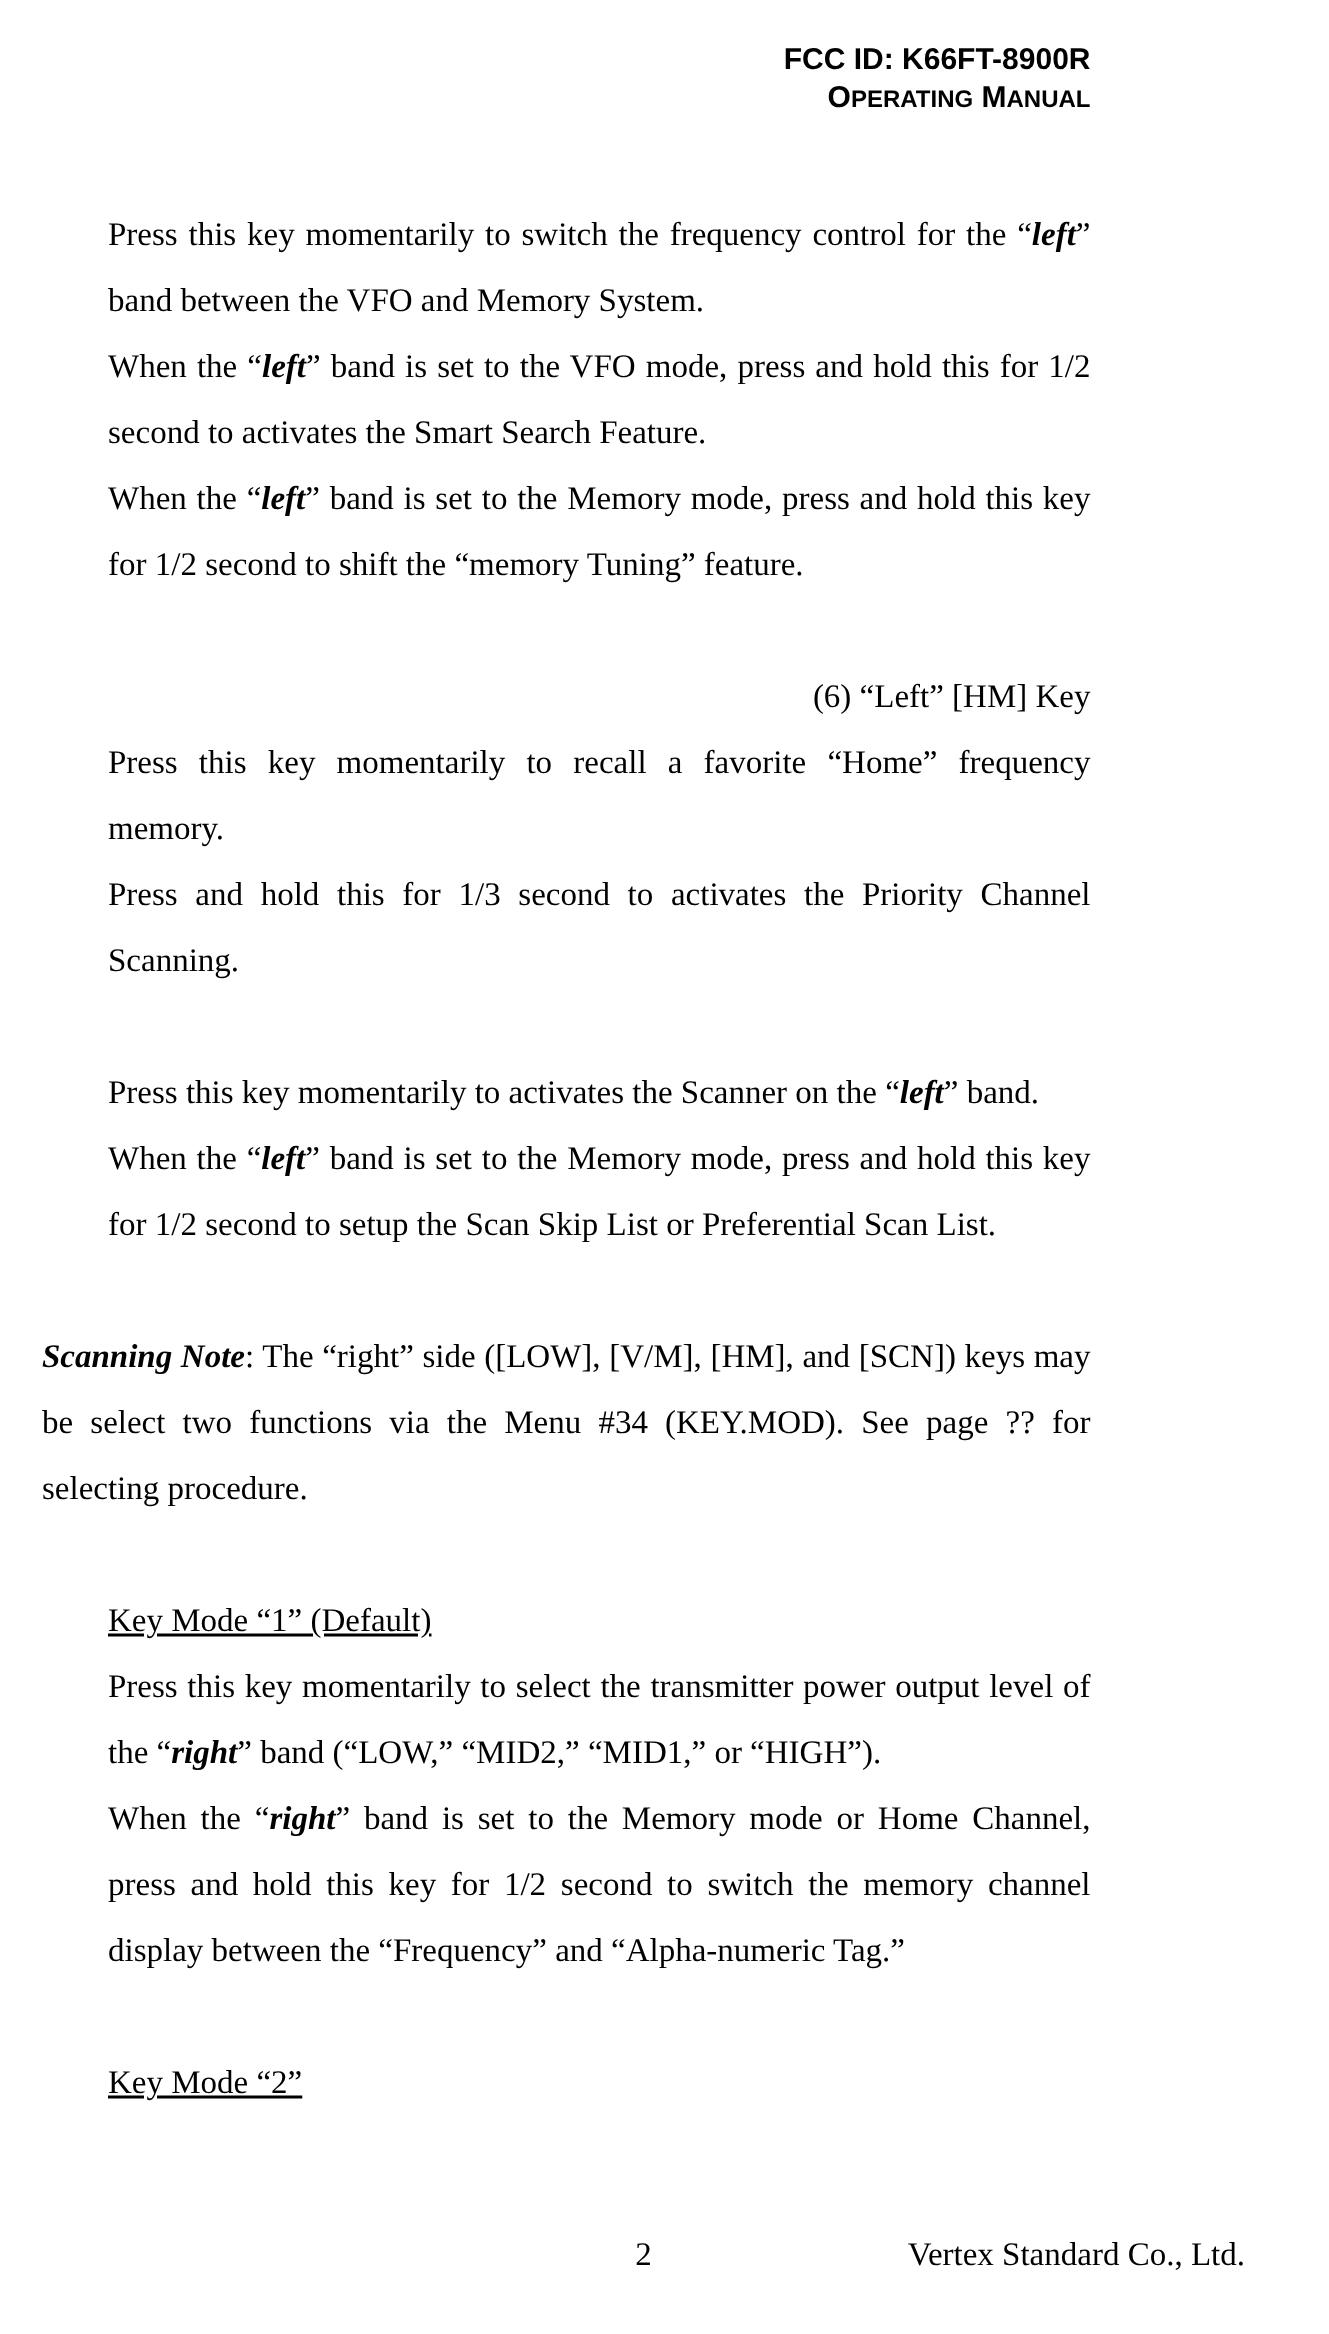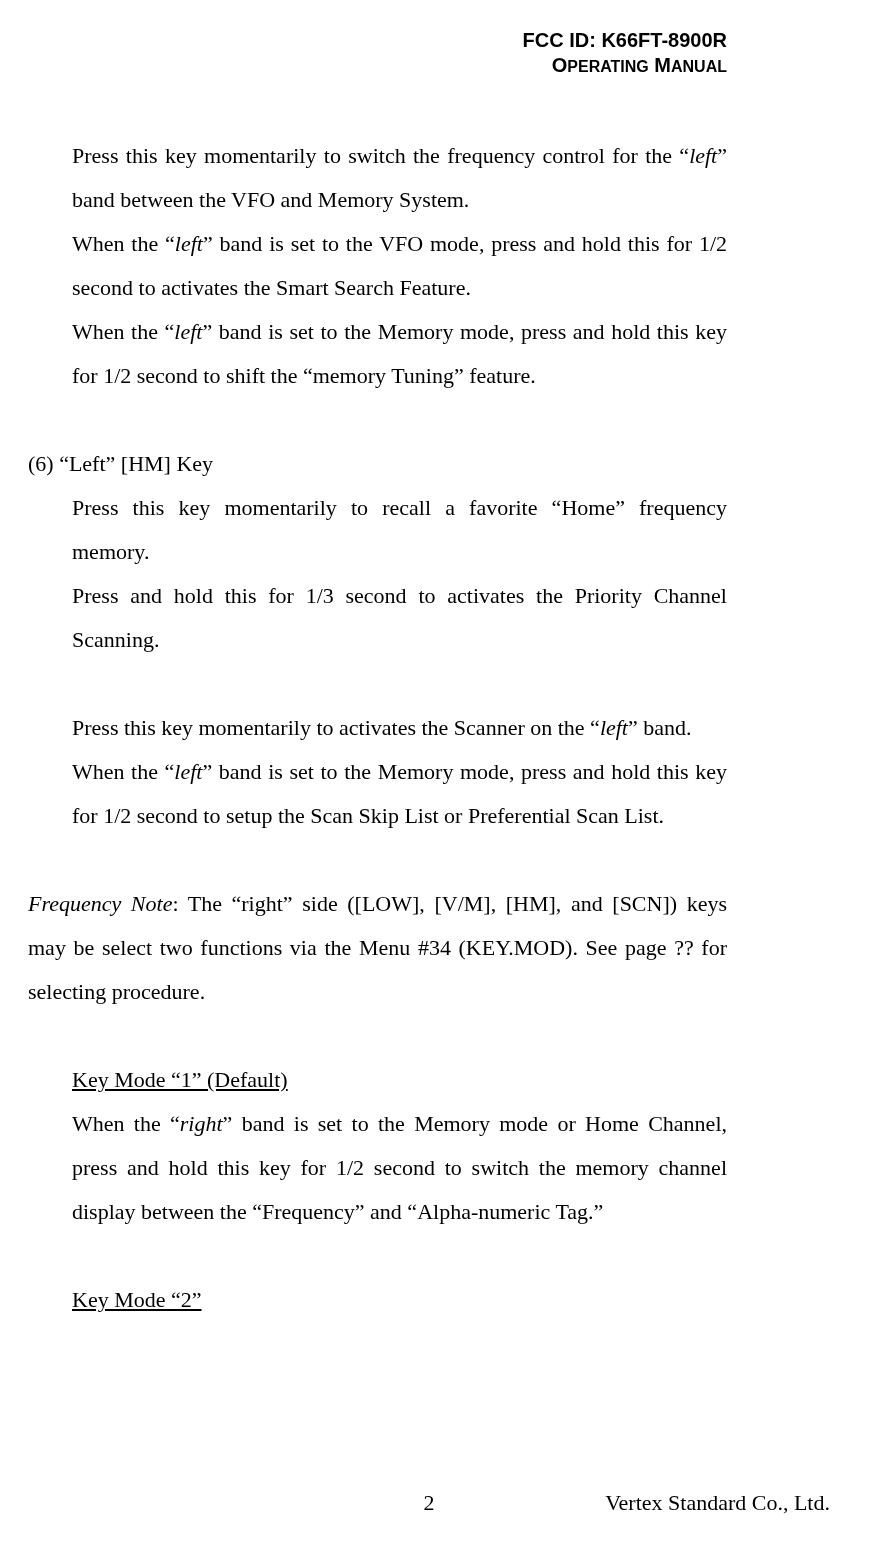--- a/index.html
+++ b/index.html
@@ -33,26 +33,26 @@
     .header .manual {
       font-family: Arial, Helvetica, sans-serif;
       font-weight: 700;
       font-size: 20px;
     }
     .header .manual .scap { font-size: 16px; text-align: right; }
     .body {
       font-size: 22px;
       line-height: 2.0;
     }
-    .para { margin: 0; }
+    .para { margin: 0; text-align: right; }
     .section { margin: 0 0 44px 0; }
     .indent { padding-left: 44px; text-align: justify; }
     .level0 { padding-left: 0; }
     .u { text-decoration: underline; }
-    .bi { font-weight: 400; font-style: italic; }
+    .bi { font-weight: 700; font-style: italic; }
     .footer {
       position: absolute;
       bottom: 40px;
       left: 0;
       width: 886px;
       box-sizing: border-box;
       padding: 0 56px 0 28px;
       font-size: 22px;
     }
     .page-number {
@@ -102,26 +102,29 @@
         <span>Press this key momentarily to activates the Scanner on the “</span><span class="bi">left</span><span>” band.</span>
       </p>
       <p class="para indent">
         <span>When the “</span><span class="bi">left</span><span>” band is set to the Memory mode, press and hold this key for 1/2 second to setup the Scan Skip List or Preferential Scan List.</span>
       </p>
     </div>
 
 
     <div class="section">
       <p class="para level0" style="text-align:justify;">
-        <span class="bi">Frequency Note</span><span>: The “right” side ([LOW], [V/M], [HM], and [SCN]) keys may be select two functions via the Menu #34 (KEY.MOD). See page ?? for selecting procedure.</span>
+        <span class="bi">Scanning Note</span><span>: The “right” side ([LOW], [V/M], [HM], and [SCN]) keys may be select two functions via the Menu #34 (KEY.MOD). See page ?? for selecting procedure.</span>
       </p>
     </div>
 
     <div class="section" style="margin-bottom:0;">
       <p class="para indent"><span class="u">Key Mode “1” (Default)</span></p>
+      <p class="para indent">
+        <span>Press this key momentarily to select the transmitter power output level of the “</span><span class="bi">right</span><span>” band (“LOW,” “MID2,” “MID1,” or “HIGH”).</span>
+      </p>
       <p class="para indent" style="margin-bottom:44px;">
         <span>When the “</span><span class="bi">right</span><span>” band is set to the Memory mode or Home Channel, press and hold this key for 1/2 second to switch the memory channel display between the “Frequency” and “Alpha-numeric Tag.”</span>
       </p>
       <p class="para indent"><span class="u">Key Mode “2”</span></p>
 
     </div>
 
   </div>
 
   <div class="footer">

